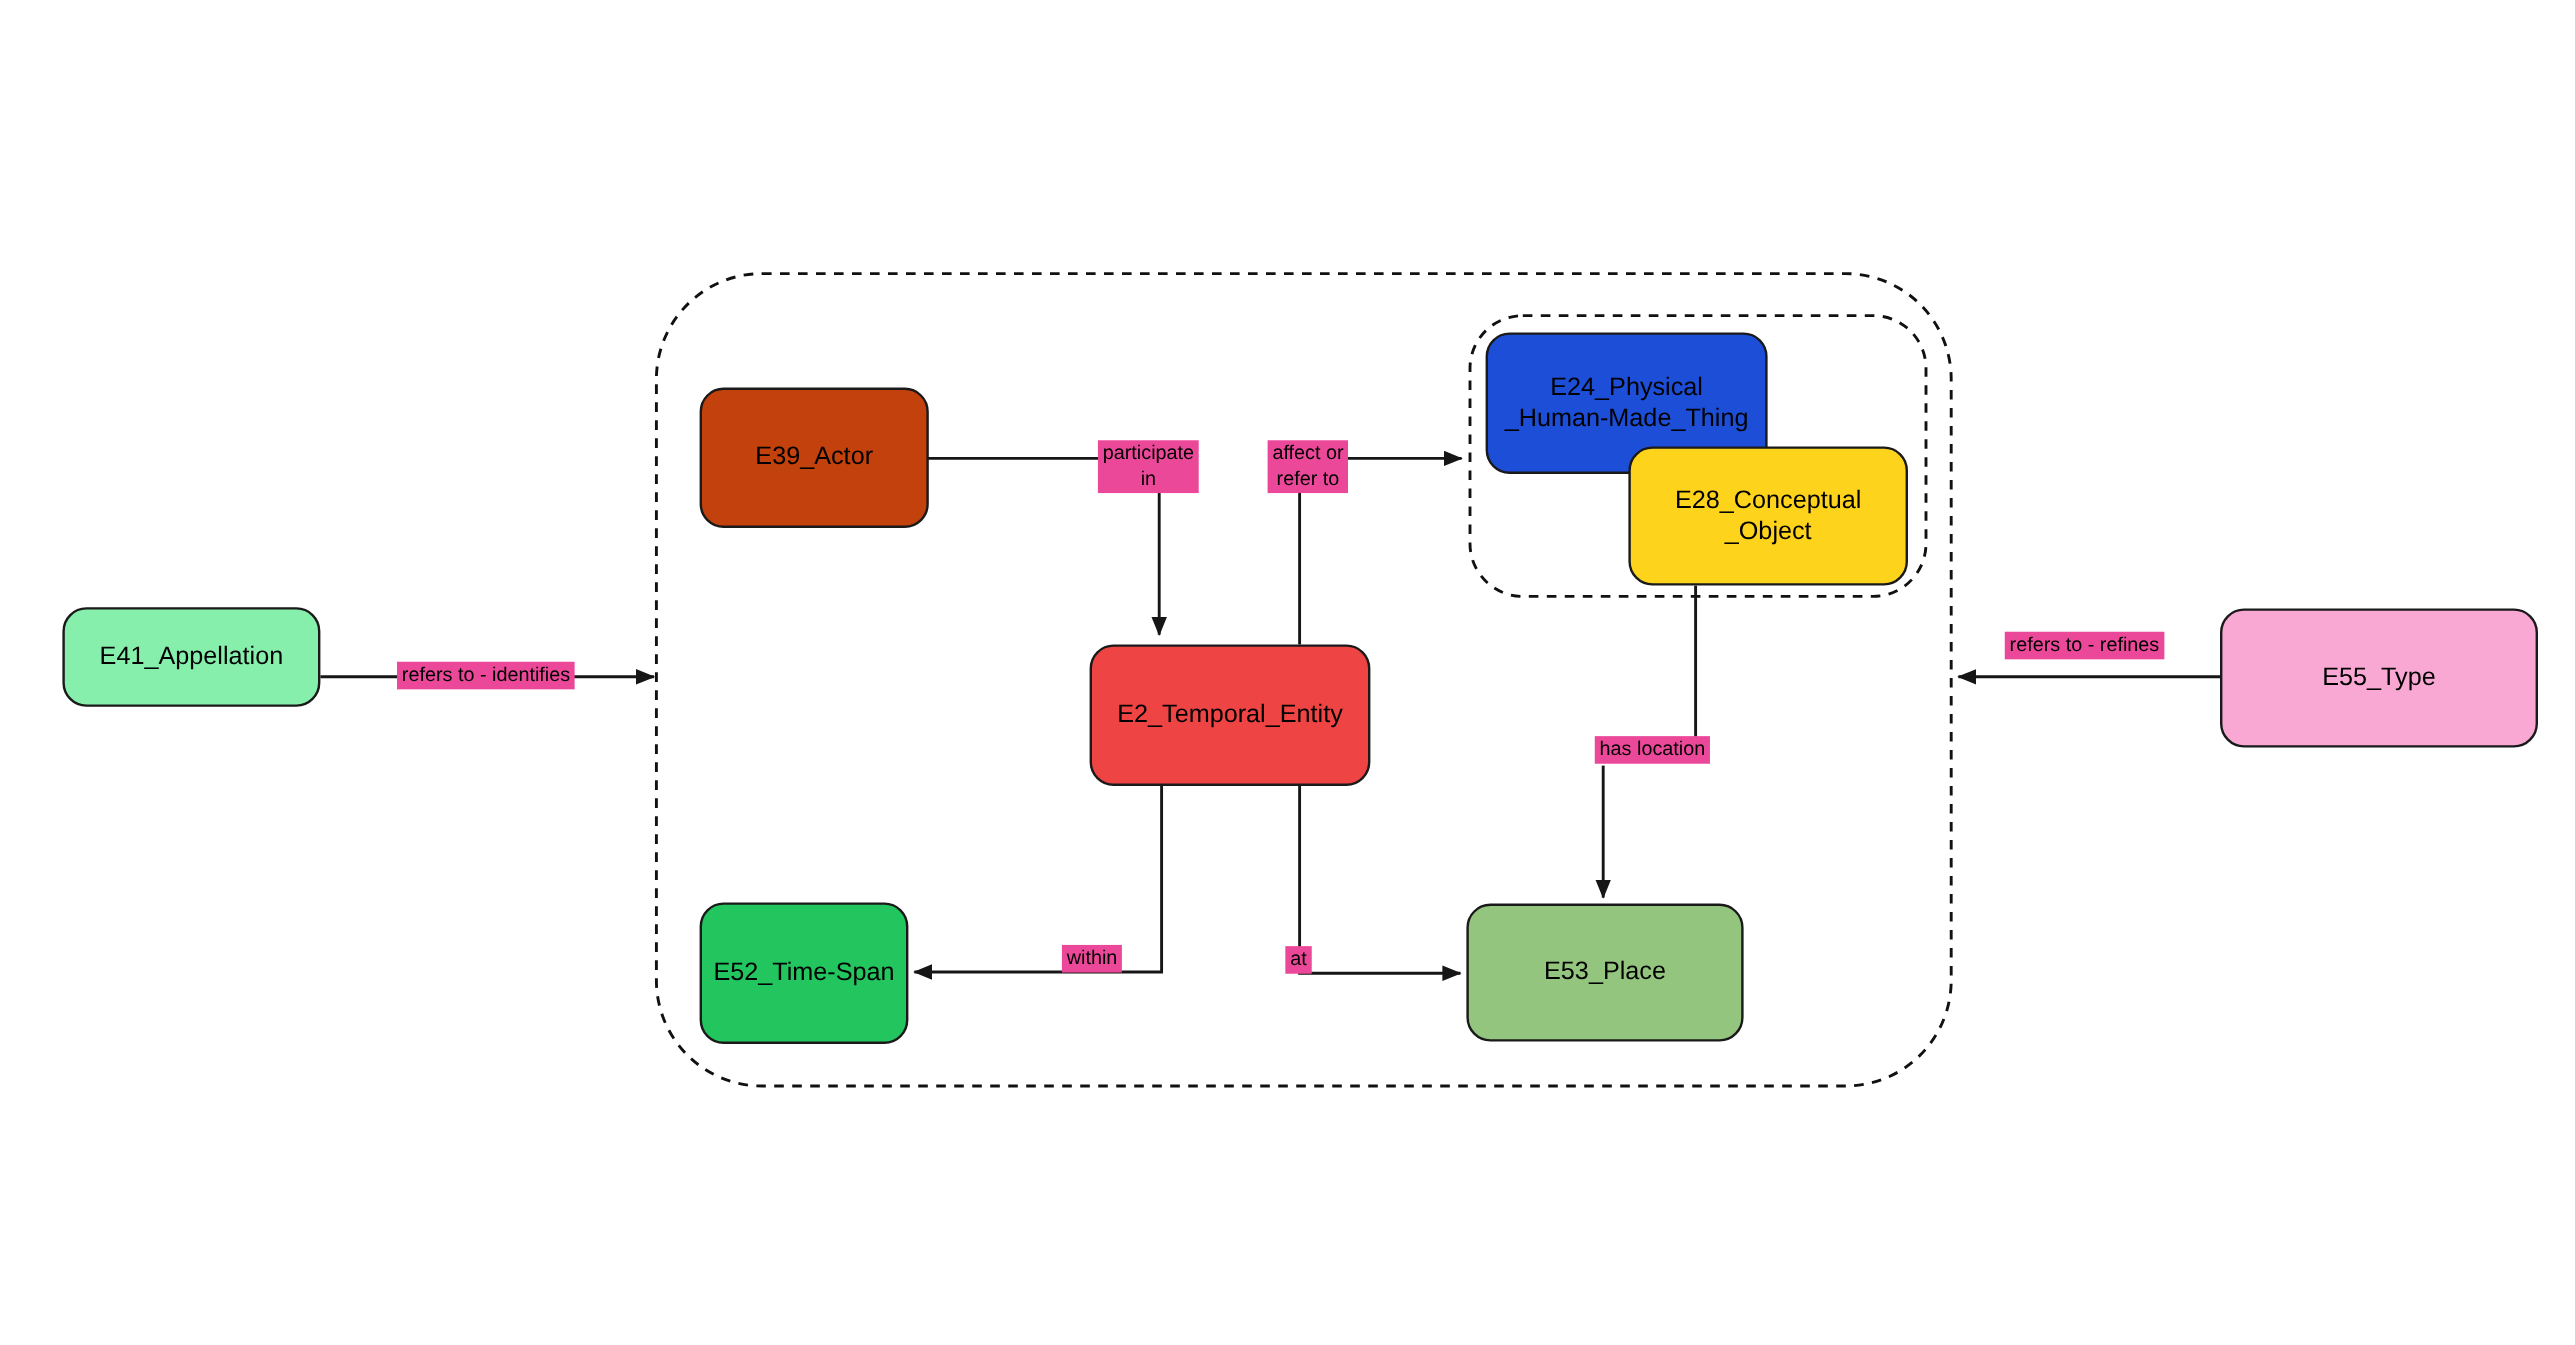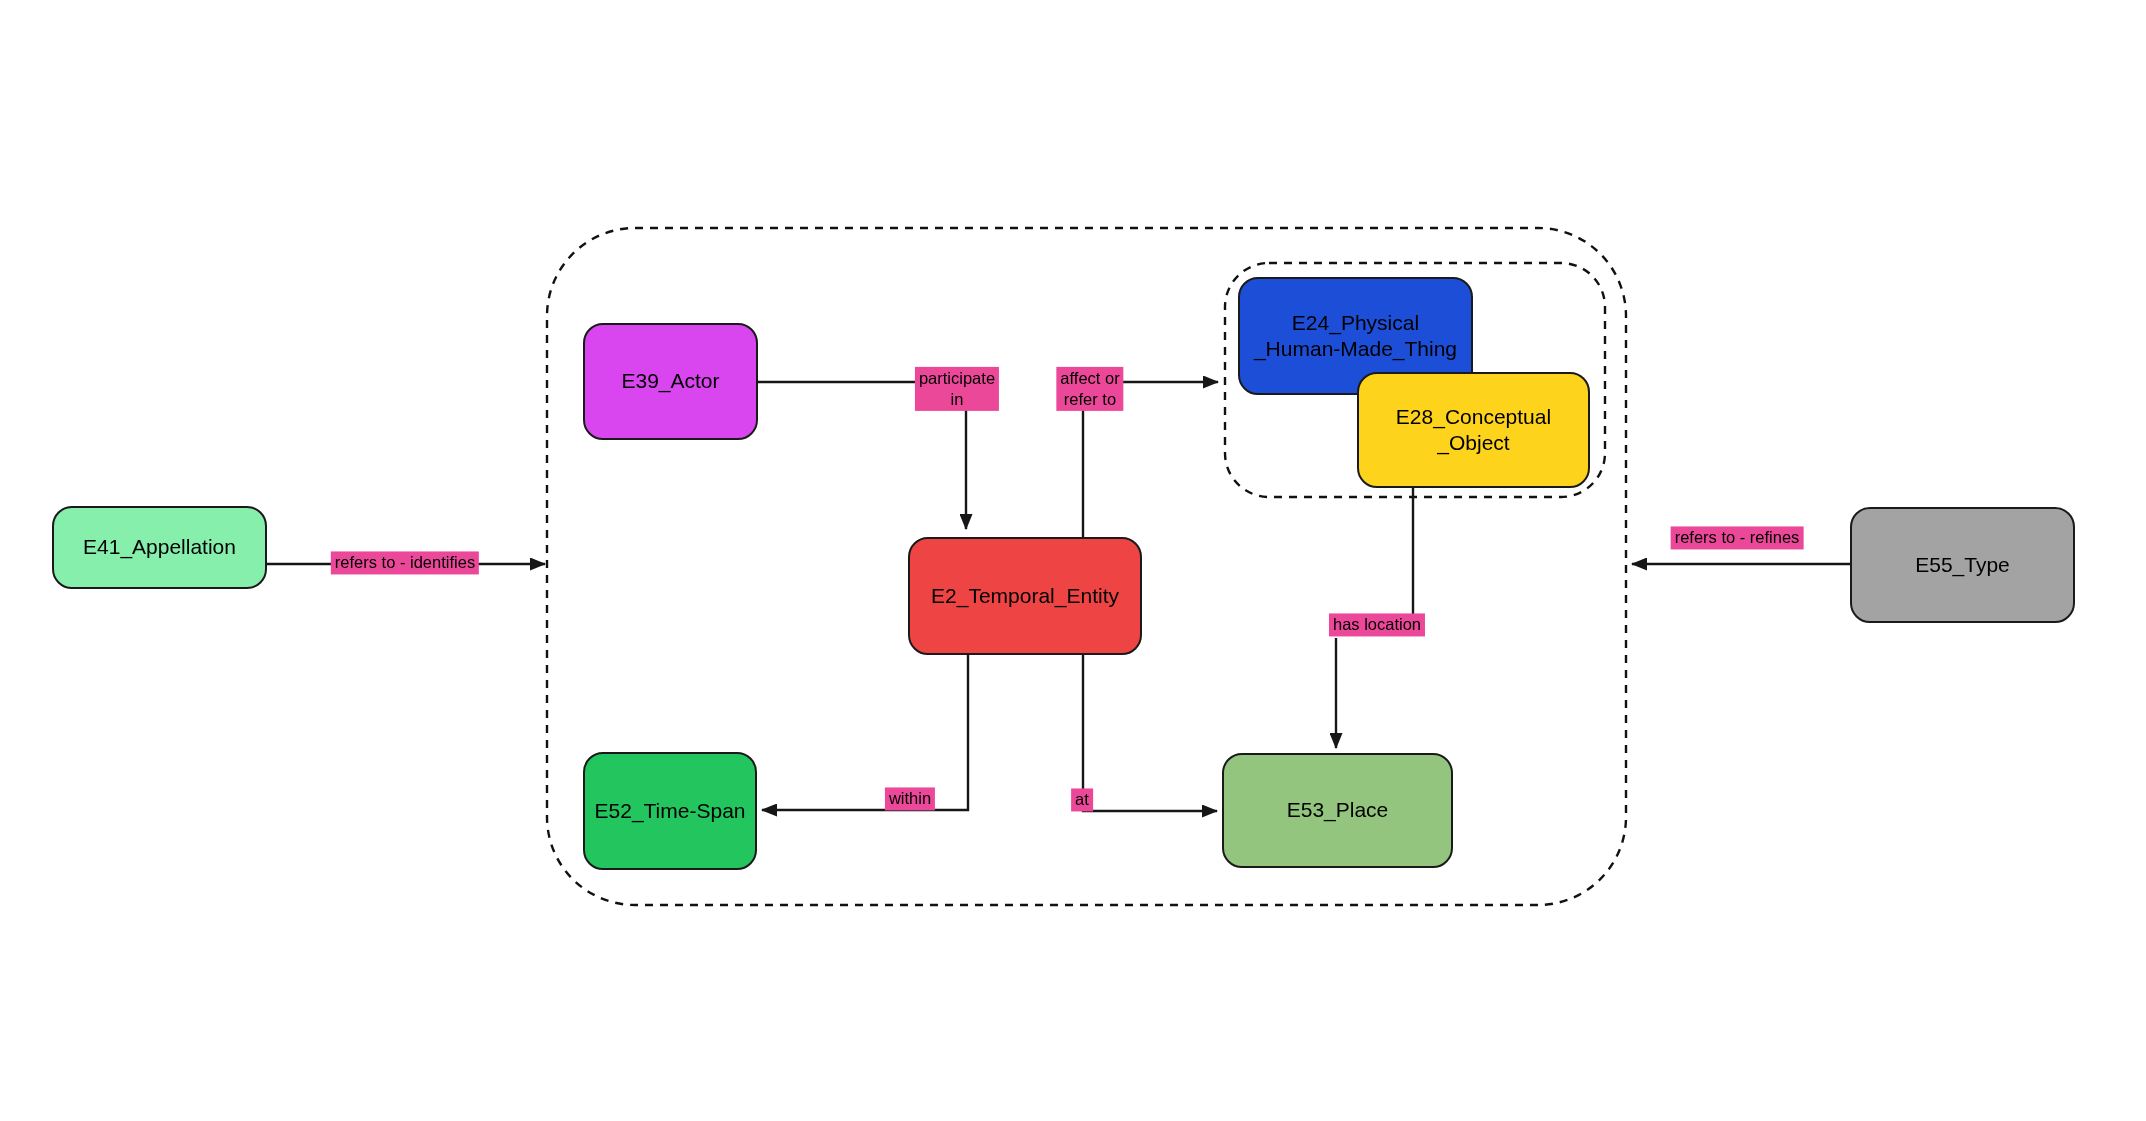--- a/index.html
+++ b/index.html
@@ -87,21 +87,21 @@
     <path d="M 968 655 V 810 H 762" class="edge-line" marker-end="url(#arrow)"></path>
     <path d="M 1083 655 V 811 H 1217" class="edge-line" marker-end="url(#arrow)"></path>
     <path d="M 1413 488 V 614" class="edge-line"></path>
     <path d="M 1336 638 V 748" class="edge-line" marker-end="url(#arrow)"></path>
   </svg>
 
   <div class="node" style="left: 52px; top: 506px; width: 215px; height: 83px; background-color: #86efac;">
     <span class="node-label">E41_Appellation</span>
   </div>
 
-  <div class="node" style="left: 583px; top: 323px; width: 175px; height: 117px; background-color: #d946ef;">
+  <div class="node" style="left: 583px; top: 323px; width: 191px; height: 117px; background-color: #c2410c;">
     <span class="node-label">E39_Actor</span>
   </div>
 
   <div class="node" style="left: 1238px; top: 277px; width: 235px; height: 118px; background-color: #1d4ed8;">
     <span class="node-label">E24_Physical
 _Human-Made_Thing</span>
   </div>
 
   <div class="node" style="left: 1357px; top: 372px; width: 233px; height: 116px; background-color: rgb(254, 211, 27);">
     <span class="node-label">E28_Conceptual
@@ -113,21 +113,21 @@
   </div>
 
   <div class="node" style="left: 583px; top: 752px; width: 174px; height: 118px; background-color: #22c55e; text-align: center;">
     <span class="node-label">E52_Time-Span</span>
   </div>
 
   <div class="node" style="left: 1222px; top: 753px; width: 231px; height: 115px; background-color: rgb(148, 197, 126);">
     <span class="node-label">E53_Place</span>
   </div>
 
-  <div class="node" style="left: 1850px; top: 507px; width: 225px; height: 116px; background-color: #a3a3a3; align-items: center;">
+  <div class="node" style="left: 1850px; top: 507px; width: 265px; height: 116px; background-color: #f9a8d4; align-items: center;">
     <span class="node-label">E55_Type</span>
   </div>
 
   <div class="edge-label" style="left:405px; top:563px;">refers to - identifies</div>
 
   <div class="edge-label" style="left:957px; top:389px;">participate
 in</div>
 
   <div class="edge-label" style="left:1090px; top:389px;">affect or
 refer to</div>

